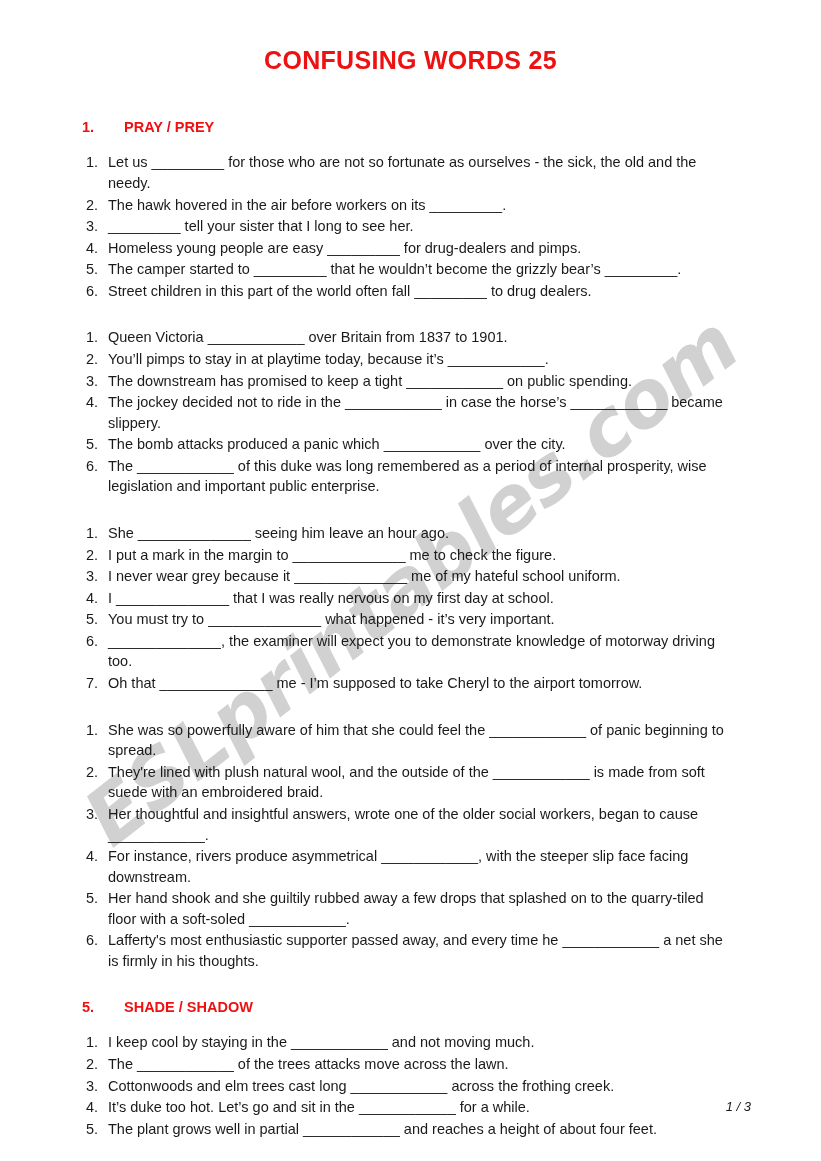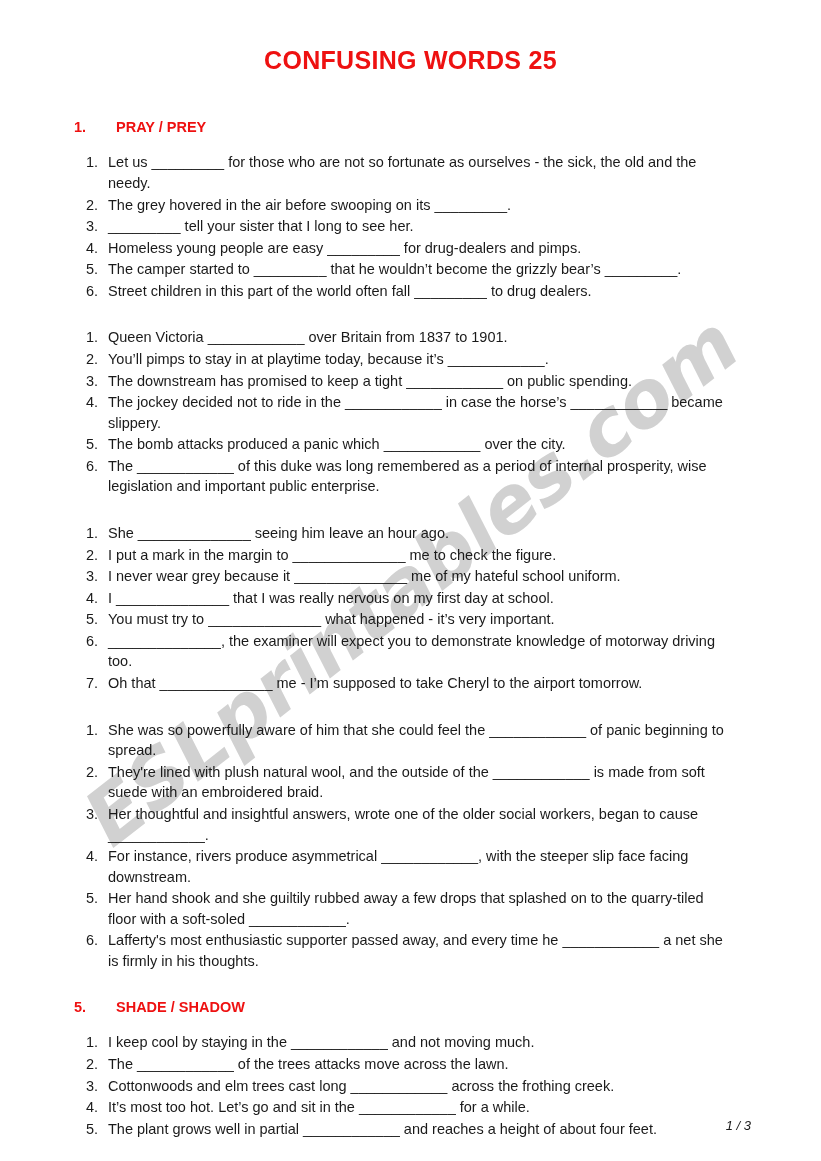--- a/index.html
+++ b/index.html
@@ -59,21 +59,21 @@
     margin-top: 26px;
   }
   .section:first-of-type {
     margin-top: 43px;
   }
 
   .section-heading {
     color: #ee1111;
     font-weight: 700;
     font-size: 14.5px;
-    margin: 0 0 5px 4px;
+    margin: 0 0 5px 12px;
     line-height: 1.3;
     white-space: pre;
   }
   .section-heading .sec-num {
     display: inline-block;
     width: 42px;
   }
 
   ol.items {
     list-style: none;
@@ -96,21 +96,21 @@
     left: 0;
     top: 0;
     width: 18px;
     text-align: left;
     color: #1a1a1a;
   }
 
   .footer {
     position: absolute;
     right: 70px;
-    bottom: 28px;
+    bottom: 47px;
     font-size: 13px;
     font-style: italic;
     color: #1a1a1a;
     z-index: 2;
   }
 </style>
 </head>
 <body>
 
 <div class="page">
@@ -119,21 +119,21 @@
 
   <div class="content">
 
     <h1 class="title">CONFUSING WORDS 25</h1>
 
     <div id="sections-root">
         <div class="section">
           <div class="section-heading"><span class="sec-num">1.</span><span>PRAY / PREY</span></div>
           <ol class="items">
             <li>Let us _________ for those who are not so fortunate as ourselves - the sick, the old and the needy.</li>
-            <li>The grey hovered in the air before swooping on its _________.</li>
+            <li>The hawk hovered in the air before workers on its _________.</li>
             <li>_________ tell your sister that I long to see her.</li>
             <li>Homeless young people are easy _________ for drug-dealers and pimps.</li>
             <li>The camper started to _________ that he wouldn’t become the grizzly bear’s _________.</li>
             <li>Street children in this part of the world often fall _________ to drug dealers.</li>
           </ol>
         </div>
         <div class="section">
           <ol class="items">
             <li>Queen Victoria ____________ over Britain from 1837 to 1901.</li>
             <li>You’ll pimps to stay in at playtime today, because it’s ____________.</li>
@@ -163,21 +163,21 @@
             <li>Her hand shook and she guiltily rubbed away a few drops that splashed on to the quarry-tiled floor with a soft-soled ____________.</li>
             <li>Lafferty's most enthusiastic supporter passed away, and every time he ____________ a net she is firmly in his thoughts.</li>
           </ol>
         </div>
         <div class="section">
           <div class="section-heading"><span class="sec-num">5.</span><span>SHADE / SHADOW</span></div>
           <ol class="items">
             <li>I keep cool by staying in the ____________ and not moving much.</li>
             <li>The ____________ of the trees attacks move across the lawn.</li>
             <li>Cottonwoods and elm trees cast long ____________ across the frothing creek.</li>
-            <li>It’s most too hot. Let’s go and sit in the ____________ for a while.</li>
+            <li>It’s duke too hot. Let’s go and sit in the ____________ for a while.</li>
             <li>The plant grows well in partial ____________ and reaches a height of about four feet.</li>
           </ol>
         </div>
       </div>
 
   </div>
 
   <div class="footer">1 / 3</div>
 
 </div>

